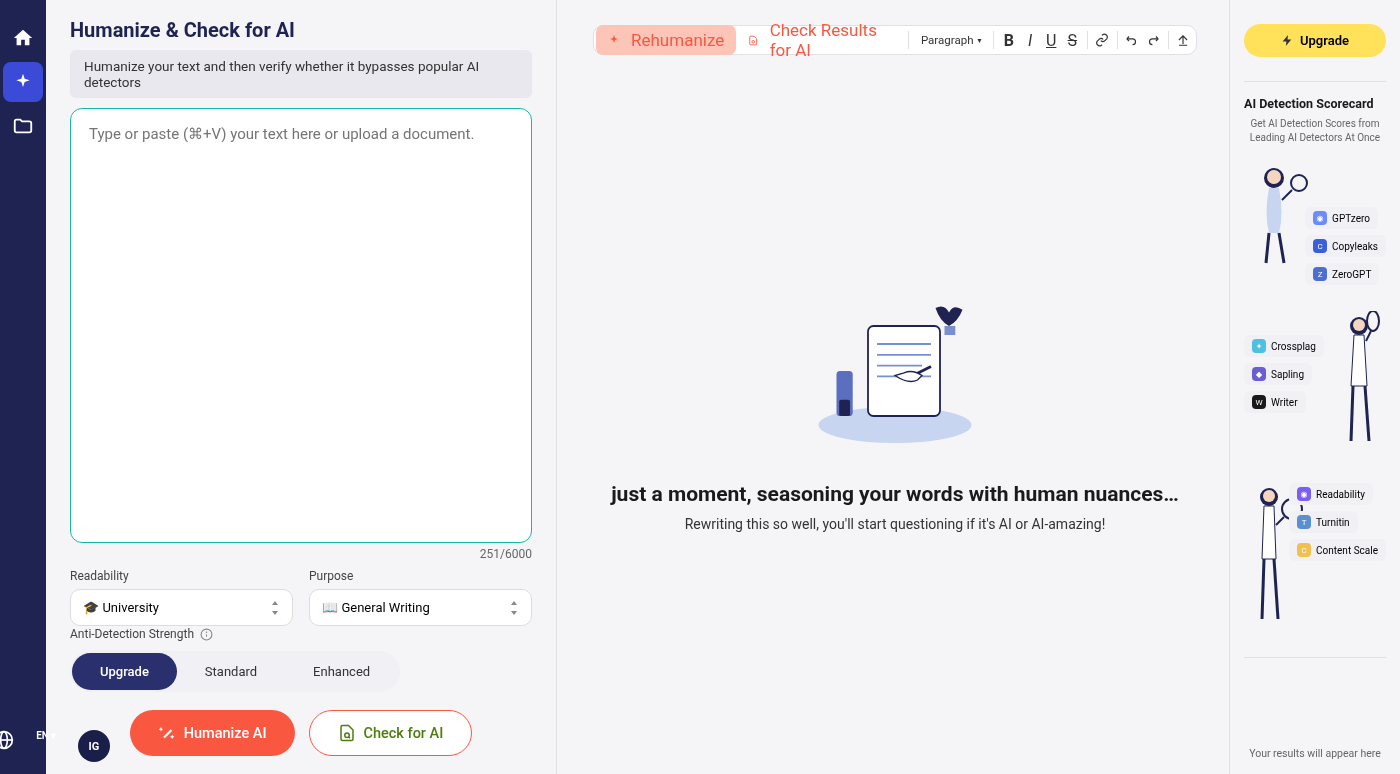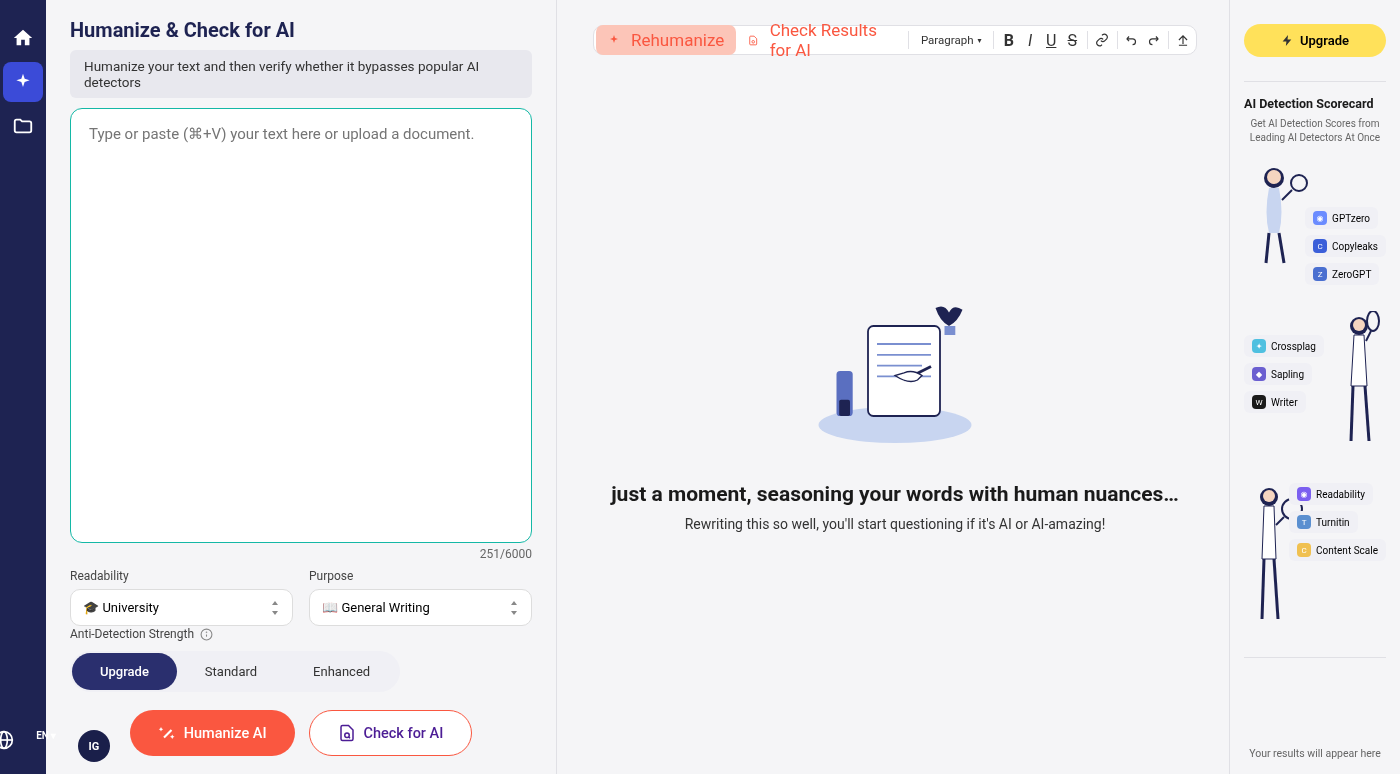--- a/index.html
+++ b/index.html
@@ -23,21 +23,21 @@
 .control-label { font-size: 12px; color: #444; margin-bottom: 6px; }
 .select { border: 1px solid #ddd; border-radius: 10px; padding: 10px 12px; font-size: 13px; background: #fff; display: flex; align-items: flex-end; justify-content: space-between; cursor: pointer; }
 .strength-row { margin-bottom: 18px; }
 .strength-label { font-size: 12px; color: #444; margin-bottom: 10px; display: flex; align-items: center; gap: 6px; }
 .segmented { display: inline-flex; background: #f0f0f5; border-radius: 22px; padding: 2px; }
 .seg-item { padding: 11px 28px; border-radius: 22px; font-size: 13px; color: #333; cursor: pointer; }
 .seg-item.active { background: #2a2f6e; color: #fff; font-weight: 500; }
 .action-row { display: flex; gap: 14px; justify-content: center; }
 .btn { padding: 13px 28px; border-radius: 24px; font-size: 14.5px; font-weight: 500; display: flex; align-items: center; gap: 8px; cursor: pointer; border: none; }
 .btn-primary { background: #fa5740; color: #fff; }
-.btn-outline { background: #fff; color: #4c1d95; border: 1.5px solid #fa5740; justify-content: space-between; }
+.btn-outline { background: #fff; color: #4d7c0f; border: 1.5px solid #fa5740; justify-content: space-between; }
 .divider-v { width: 1px; background: #e0e0e5; }
 .right-panel { flex: 1; padding: 25px 32px 25px 36px; display: flex; flex-direction: column; }
 .toolbar { display: flex; align-items: center; gap: 0; border: 1px solid #e0e0e5; border-radius: 10px; background: #fff; padding: 2px; height: 30px; }
 .tb-btn { padding: 5px 12px; font-size: 17px; display: flex; align-items: center; gap: 11px; border-radius: 7px; cursor: pointer; color: #fa5740; }
 .tb-btn.filled { background: #fcc5b8; }
 .tb-sep { width: 1px; height: 18px; background: #e0e0e5; margin: 0 4px; }
 .tb-select { font-size: 11.5px; padding: 0 8px; display: flex; align-items: center; gap: 4px; cursor: pointer; color: #333; }
 .tb-icon { width: 26px; height: 24px; display: flex; align-items: center; justify-content: center; cursor: pointer; color: #333; }
 .loading-area { flex: 1; display: flex; flex-direction: column; align-items: center; justify-content: center; }
 .illustration { width: 180px; height: 180px; margin-bottom: 30px; }

